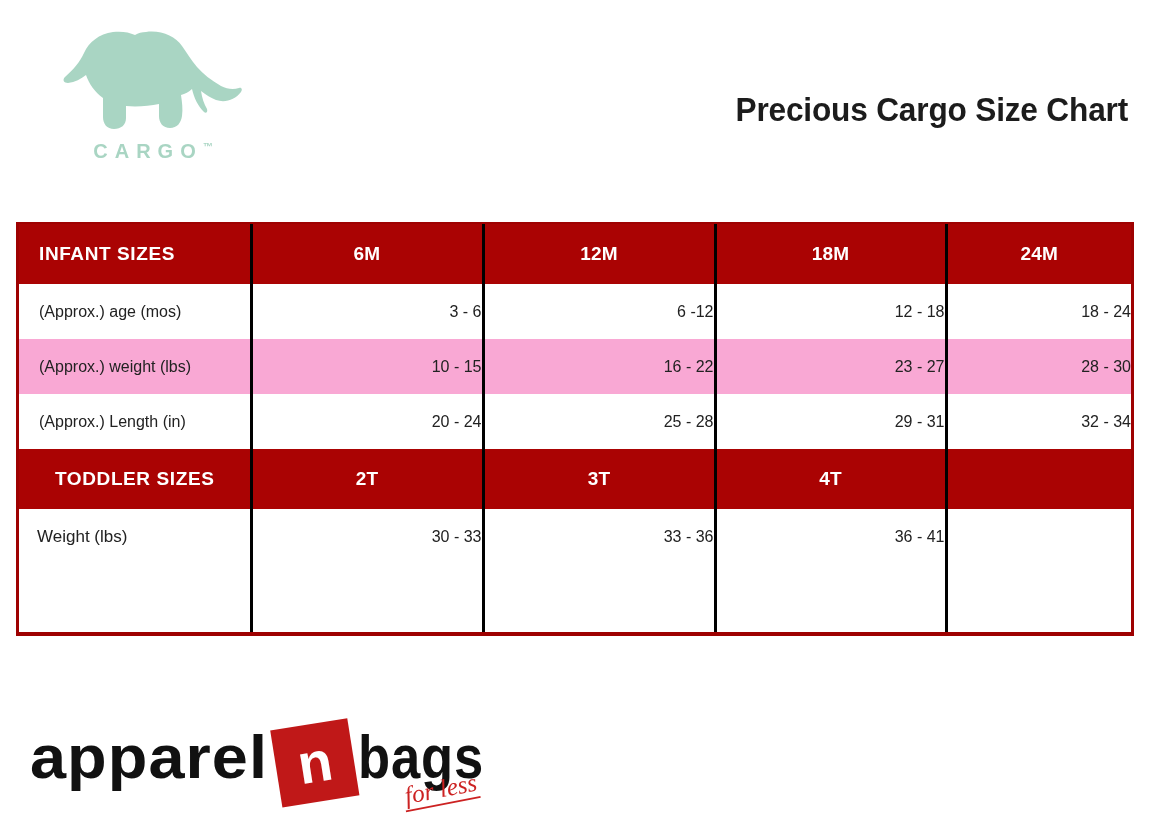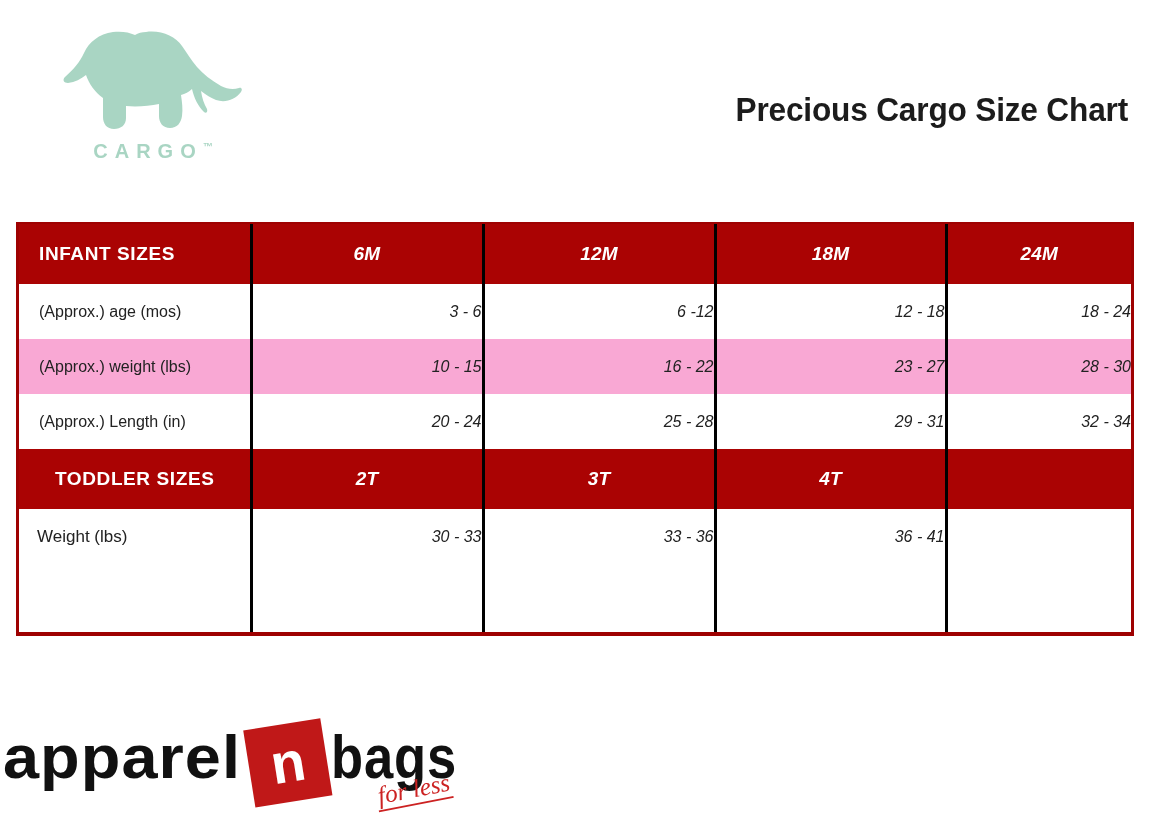--- a/index.html
+++ b/index.html
@@ -137,21 +137,20 @@
     padding-left: 18px;
     font-size: 17px;
   }
   .data-row.empty-row td {
     height: 68px;
   }
 
   
   .vsep {
     border-left: 3px solid #000000;
-    font-style: italic;
   }
 </style>
 </head>
 <body>
 
 <div class="page">
 
   <div class="header">
 
     <div class="brand-logo">
@@ -260,21 +259,21 @@
           <td class="vsep"></td>
           <td class="vsep"></td>
           <td class="vsep"></td>
           <td class="vsep"></td>
         </tr>
 
       </tbody>
     </table>
   </div>
 
-  <div style="position:absolute; left:1px; top:706px; width:470px; height:118px;">
+  <div style="position:absolute; left:28px; top:706px; width:470px; height:118px;">
     <svg viewBox="0 0 470 118" width="470" height="118">
       <text id="fp1" x="2" y="72" font-family="'Liberation Sans', sans-serif" font-size="62" font-weight="bold" fill="#111111" letter-spacing="1" textLength="238" lengthAdjust="spacingAndGlyphs">apparel</text>
       <g transform="rotate(-9 286 58)">
         <rect x="248" y="18" width="78" height="78" fill="#c01818"></rect>
         <text id="fpn" x="287" y="76" text-anchor="middle" font-family="'Liberation Sans', sans-serif" font-size="56" font-weight="bold" fill="#ffffff">n</text>
       </g>
       <text id="fp2" x="330" y="72" font-family="'Liberation Sans', sans-serif" font-size="62" font-weight="bold" fill="#111111" letter-spacing="1" textLength="126" lengthAdjust="spacingAndGlyphs">bags</text>
       <g transform="rotate(-11 410 92)">
         <text id="fptag" x="378" y="92" font-family="'Liberation Serif', serif" font-size="25" font-style="italic" fill="#cc2222">for less</text>
         <line x1="376" y1="99" x2="452" y2="99" stroke="#cc2222" stroke-width="2"></line>

